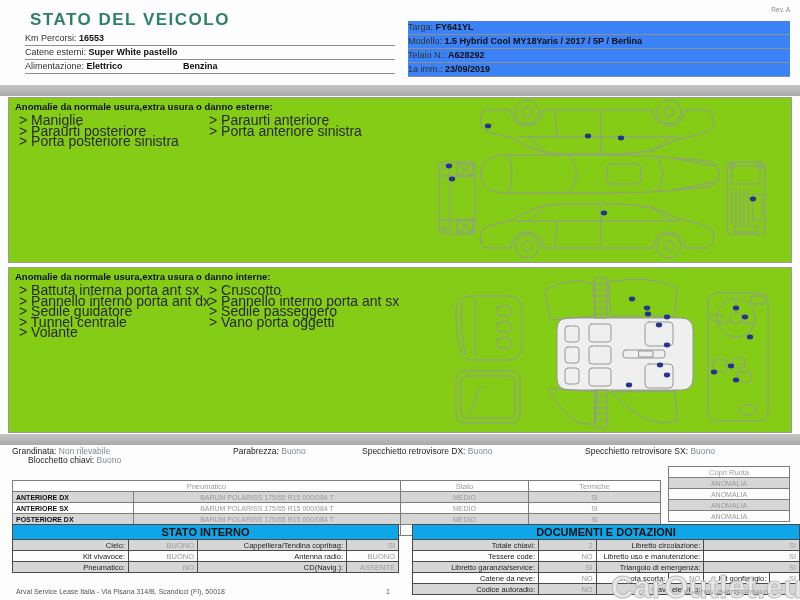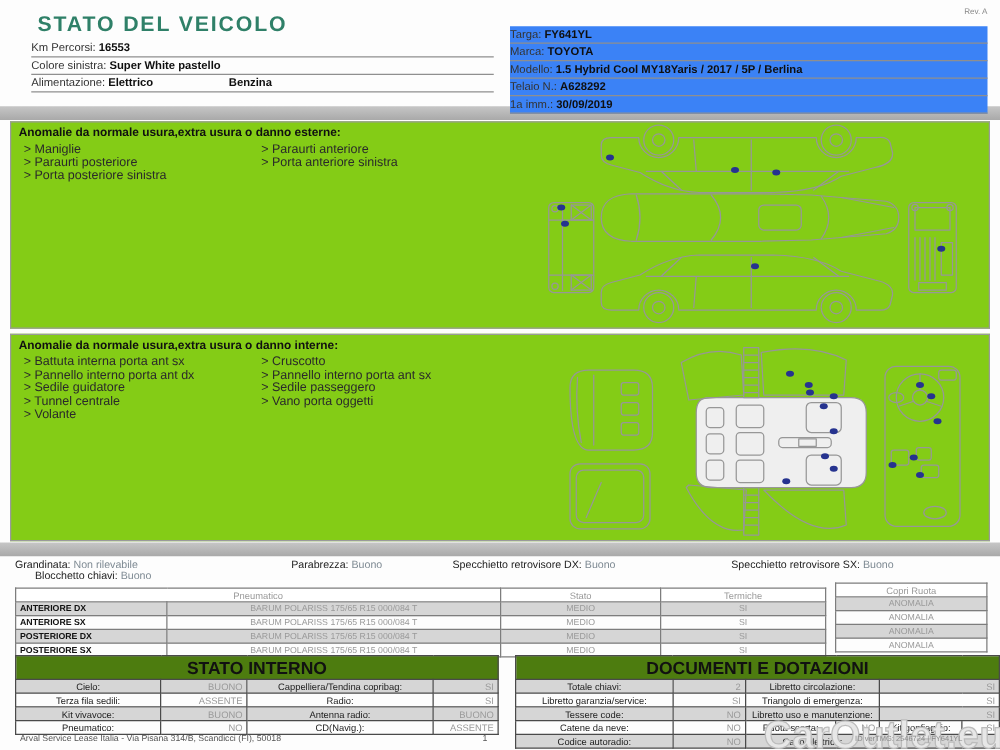--- a/index.html
+++ b/index.html
@@ -18,52 +18,52 @@
   .fuel2{display:inline-block;margin-left:58px;}
 
   .band{position:absolute;left:0;width:800px;height:11px;
         background:linear-gradient(#c6c6c6,#a9a9a9);z-index:1;}
   #band1{top:85px;} #band2{top:434px;}
 
   .box{position:absolute;left:8px;width:782px;height:164px;border:1px solid #9a9a9a;
        background:#84cc16;z-index:2;}
   #box-ext{top:97px;} #box-int{top:267px;}
   .box-title{position:absolute;left:6px;top:3px;font-size:9.5px;font-weight:bold;color:#101010;}
-  .anom-col{position:absolute;top:17px;font-size:10px;color:#2a2a2a;line-height:10.5px;white-space:nowrap;}
+  .anom-col{position:absolute;top:17px;font-size:14px;color:#2a2a2a;line-height:10.5px;white-space:nowrap;}
   .c1{left:10px;} .c2{left:200px;}
   .diagram{position:absolute;left:0;top:0;width:782px;height:162px;}
   .lineart{fill:none;stroke:#979797;stroke-width:1;stroke-linejoin:round;stroke-linecap:round;}
   .fillpan{fill:#efefef;stroke:#979797;stroke-width:1;}
 
   .status{position:absolute;top:446px;left:0;width:800px;height:18px;font-size:8.5px;z-index:2;}
   .status .seg{position:absolute;white-space:nowrap;}
   .status .lab{color:#222;} .status .val{color:#7e8a93;}
   #st-grand{left:12px;top:0;} #st-bloc{left:28px;top:9px;}
   #st-para{left:233px;top:0;} #st-dx{left:362px;top:0;} #st-sx{left:585px;top:0;}
 
   table{border-collapse:collapse;}
-  .tyres{position:absolute;left:12px;top:470px;z-index:2;}
+  .tyres{position:absolute;left:12px;top:480px;z-index:2;}
   .copri{position:absolute;left:668px;top:466px;z-index:2;}
   .tyres td,.tyres th,.copri td,.copri th{border:1px solid #7d7d7d;height:10px;
         padding:0 3px;font-size:7px;white-space:nowrap;}
   .tyres th,.copri th{color:#9a9a9a;font-weight:normal;font-size:7.5px;text-align:center;background:#fff;}
   .tyres tbody tr:nth-child(odd) td,.copri tbody tr:nth-child(odd) td{background:#d6d6d6;}
   td.pos{font-weight:bold;color:#111;width:114px;}
   td.tyre{color:#9a9a9a;text-align:center;width:260px;}
   td.med{color:#9a9a9a;text-align:center;width:121px;}
   td.ter{color:#9a9a9a;text-align:center;width:125px;}
   td.anom{color:#9a9a9a;text-align:center;width:114px;}
 
   .btable{position:absolute;top:524px;z-index:2;}
   #tbl-stato{left:12px;} #tbl-doc{left:412px;}
-  .btable th{background:#4d7c0f;border:1px solid #4a4a4a;font-size:14px;font-weight:bold;
+  .btable th{background:#0ea5e9;border:1px solid #4a4a4a;font-size:11px;font-weight:bold;
              height:12px;color:#111;}
   .btable td{border:1px solid #4a4a4a;font-size:7.5px;height:10px;padding:0 3px;white-space:nowrap;overflow:hidden;}
   .btable tbody tr:nth-child(odd) td{background:#d6d6d6;}
-  .btable td.lab{color:#222;text-align:center;}
+  .btable td.lab{color:#222;text-align:right;}
   .btable td.val{color:#9a9a9a;text-align:right;}
   #tbl-stato td.lab1{width:109px;} #tbl-stato td.val1{width:62px;}
   #tbl-stato td.lab2{width:142px;} #tbl-stato td.val2{width:45px;}
   #tbl-doc td.c1{width:122px;} #tbl-doc td.c2{width:54px;}
   #tbl-doc td.c3{width:66px;} #tbl-doc td.c4{width:28px;}
   #tbl-doc td.c5{width:60px;} #tbl-doc td.c6{width:24px;}
 
   .footer{position:absolute;top:586px;left:0;width:800px;height:14px;font-size:7px;color:#555;z-index:4;}
   #f-left{position:absolute;left:16px;top:2px;}
   #f-page{position:absolute;left:386px;top:2px;}
@@ -82,50 +82,46 @@
 
   <div class="band" id="band1"></div>
   <div class="band" id="band2"></div>
 
   <div class="hdr-left">
     <div class="hdr-row">
       <span>Km Percorsi:</span>
       <b>16553</b>
     </div>
     <div class="hdr-row">
-      <span>Colore sinistra:</span>
+      <span>Catene esterni:</span>
       <b>Super White pastello</b>
     </div>
     <div class="hdr-row">
       <span>Alimentazione:</span>
       <b>Elettrico</b>
       <b class="fuel2">Benzina</b>
     </div>
   </div>
 
   <div class="hdr-right">
     <div class="hdr-row">
       <span>Targa:</span>
       <b>FY641YL</b>
     </div>
     <div class="hdr-row">
-      <span>Marca:</span>
-      <b>TOYOTA</b>
-    </div>
-    <div class="hdr-row">
       <span>Modello:</span>
       <b>1.5 Hybrid Cool MY18Yaris / 2017 / 5P / Berlina</b>
     </div>
     <div class="hdr-row">
       <span>Telaio N.:</span>
       <b>A628292</b>
     </div>
     <div class="hdr-row">
       <span>1a imm.:</span>
-      <b>30/09/2019</b>
+      <b>23/09/2019</b>
     </div>
   </div>
 
   <div class="box" id="box-ext">
     <div class="box-title">Anomalie da normale usura,extra usura o danno esterne:</div>
     <div class="anom-col c1">
       <div>&gt; Maniglie</div>
       <div>&gt; Paraurti posteriore</div>
       <div>&gt; Porta posteriore sinistra</div>
     </div>
@@ -354,26 +350,20 @@
       </tr>
     </thead>
     <tbody>
       <tr>
         <td class="lab lab1">Cielo:</td>
         <td class="val val1">BUONO</td>
         <td class="lab lab2">Cappelliera/Tendina copribag:</td>
         <td class="val val2">SI</td>
       </tr>
       <tr>
-        <td class="lab lab1">Terza fila sedili:</td>
-        <td class="val val1">ASSENTE</td>
-        <td class="lab lab2">Radio:</td>
-        <td class="val val2">SI</td>
-      </tr>
-      <tr>
         <td class="lab lab1">Kit vivavoce:</td>
         <td class="val val1">BUONO</td>
         <td class="lab lab2">Antenna radio:</td>
         <td class="val val2">BUONO</td>
       </tr>
       <tr>
         <td class="lab lab1">Pneumatico:</td>
         <td class="val val1">NO</td>
         <td class="lab lab2">CD(Navig.):</td>
         <td class="val val2">ASSENTE</td>
@@ -388,29 +378,29 @@
       </tr>
     </thead>
     <tbody>
       <tr>
         <td class="lab c1">Totale chiavi:</td>
         <td class="val c2">2</td>
         <td class="lab" colspan="2">Libretto circolazione:</td>
         <td class="val" colspan="2">SI</td>
       </tr>
       <tr>
+        <td class="lab c1">Tessere code:</td>
+        <td class="val c2">NO</td>
+        <td class="lab" colspan="2">Libretto uso e manutenzione:</td>
+        <td class="val" colspan="2">SI</td>
+      </tr>
+      <tr>
         <td class="lab c1">Libretto garanzia/service:</td>
         <td class="val c2">SI</td>
         <td class="lab" colspan="2">Triangolo di emergenza:</td>
-        <td class="val" colspan="2">SI</td>
-      </tr>
-      <tr>
-        <td class="lab c1">Tessere code:</td>
-        <td class="val c2">NO</td>
-        <td class="lab" colspan="2">Libretto uso e manutenzione:</td>
         <td class="val" colspan="2">SI</td>
       </tr>
       <tr>
         <td class="lab c1">Catene da neve:</td>
         <td class="val c2">NO</td>
         <td class="lab c3">Ruota scorta:</td>
         <td class="val c4">NO</td>
         <td class="lab c5">Kit gonfiaggio:</td>
         <td class="val c6">SI</td>
       </tr>

